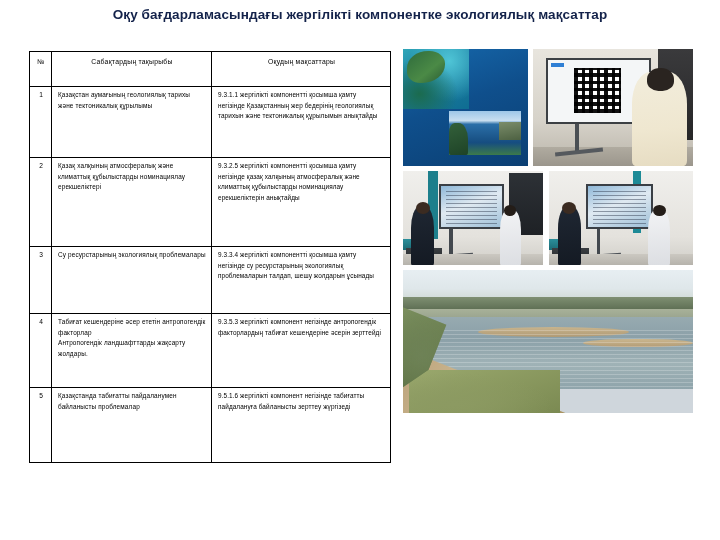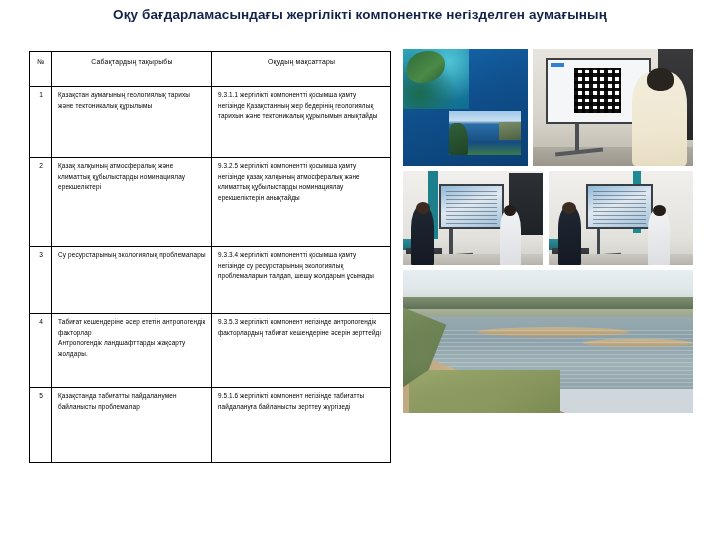--- a/index.html
+++ b/index.html
@@ -225,21 +225,21 @@
               background: radial-gradient(ellipse at 30% 60%, #6e8256 0%, rgba(110,130,86,0) 70%),
                           linear-gradient(160deg,#7b8f5e,#566b3e);
               clip-path: polygon(0 0, 68% 22%, 40% 78%, 0 100%); }
   .rv-grass { position:absolute; left:2%; bottom:0; width:52%; height:30%;
               background: radial-gradient(ellipse at 30% 80%, #8c9a62 0%, rgba(140,154,98,0) 65%),
                           linear-gradient(160deg,#9aa86d,#7b8a52); }
 </style>
 </head>
 <body>
 
-<div class="page-title">Оқу бағдарламасындағы жергілікті компонентке негізделген аумағының</div>
+<div class="page-title">Оқу бағдарламасындағы жергілікті компонентке экологиялық мақсаттар</div>
 
 <table class="lesson-table">
   <colgroup>
     <col class="col-num">
     <col class="col-topic">
     <col class="col-goal">
   </colgroup>
   <thead>
     <tr>
       <td class="hdr-num">№</td>

